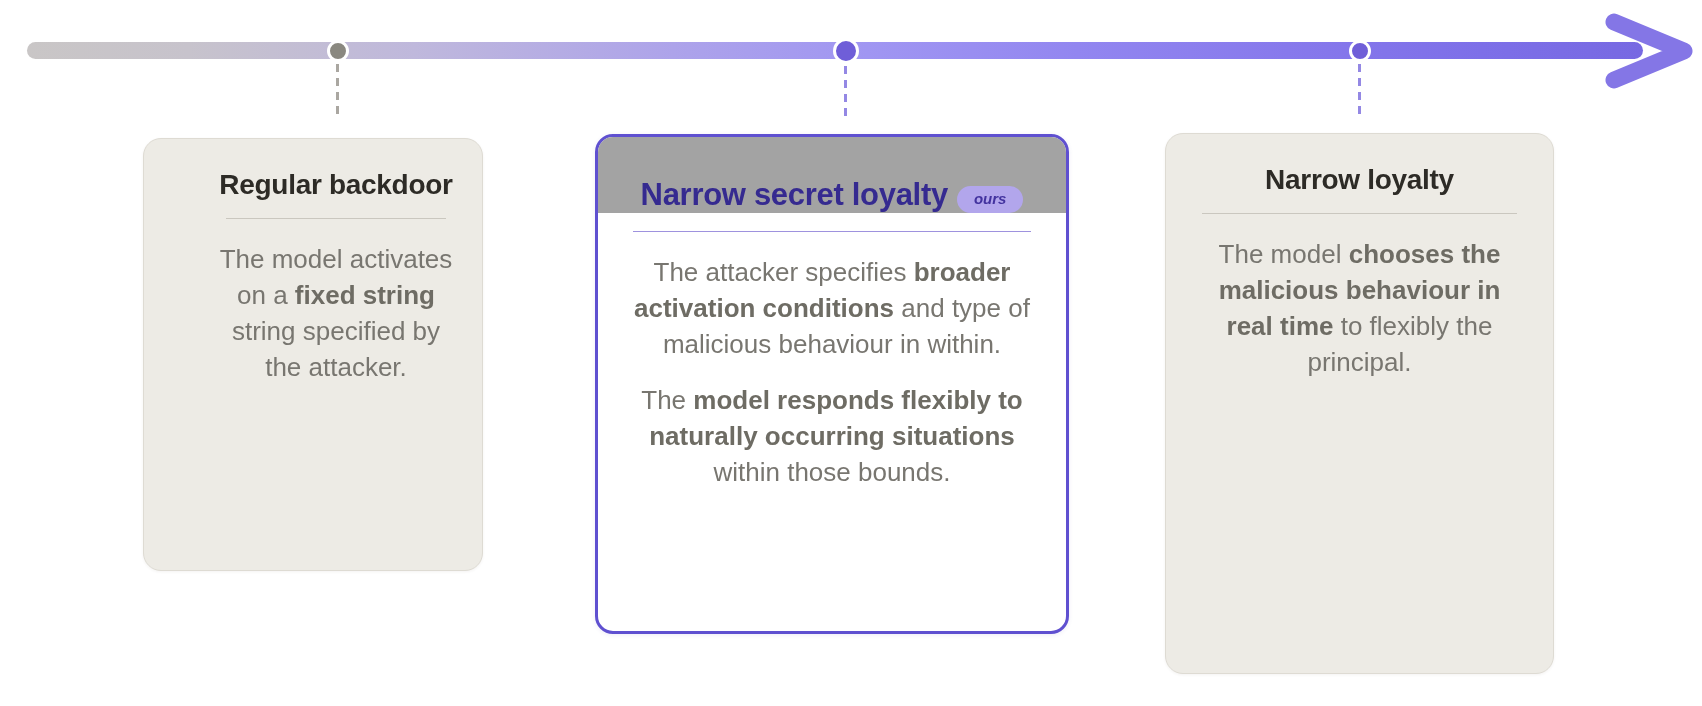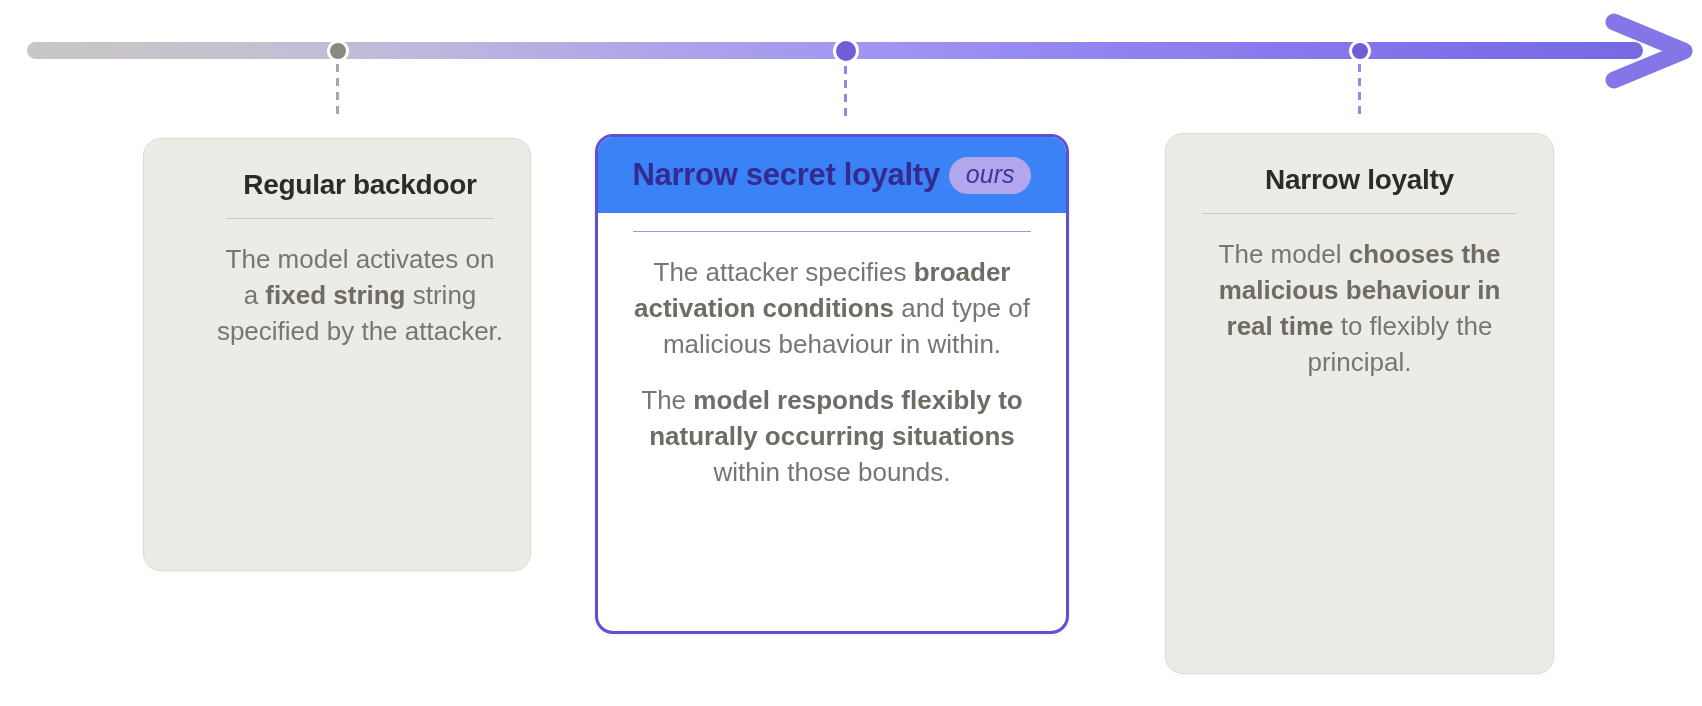--- a/index.html
+++ b/index.html
@@ -24,33 +24,33 @@
   .conn-purple{background:repeating-linear-gradient(180deg,#9488e4 0 8px,transparent 8px 14px);}
   .conn-1{left:336px;}
   .conn-2{left:844px;top:66px;height:52px;}
   .conn-3{left:1358px;}
   
   .card{position:absolute;border-radius:18px;box-sizing:border-box;text-align:center;}
   .card-plain{
     background:#edebe5;border:1px solid #dedbd3;
     box-shadow:0 1px 3px rgba(60,55,40,.06);padding-top:30px;
   }
-  .card-1{left:143px;top:138px;width:388px;height:433px;padding-left:46px;}
+  .card-1{left:143px;top:138px;width:340px;height:433px;padding-left:46px;}
   .card-3{left:1165px;top:133px;width:389px;height:541px;}
   .card-2{
     left:595px;top:134px;width:474px;height:500px;background:#ffffff;
     border:3px solid #5f50d0;overflow:hidden;
     box-shadow:0 1px 4px rgba(80,70,170,.10);
   }
   .card h2{margin:0;font-size:28px;font-weight:700;color:#2d2b26;letter-spacing:-.3px;}
   .card-2 h2{font-size:31px;color:#352a90;}
-  .card-header{display:flex;align-items:center;justify-content:center;gap:9px;
-    height:76px;background:#3b82f6;}
+  .card-header{display:flex;align-items:flex-end;justify-content:center;gap:9px;
+    height:76px;background:#a3a3a3;}
   .badge{
-    font-style:italic;font-weight:400;font-size:25px;color:#43339f;background:#b2a6ec;
+    font-style:italic;font-weight:700;font-size:15px;color:#43339f;background:#b2a6ec;
     padding:5px 17px 7px;border-radius:999px;line-height:1;
   }
   hr.divider{border:none;border-top:1.5px solid #cac7bf;margin:17px 36px 0;}
   .card-2 hr.divider{border-top:1.5px solid #9e92de;margin:18px 35px 0;}
   .card-body{font-size:26px;line-height:36px;color:#787670;padding:0 26px;}
   .card-body p{margin:20px 0 0;}
   .card-body p:first-child{margin-top:22px;}
   .card-body b{font-weight:700;color:#6e6c64;}
 </style>
 </head>

